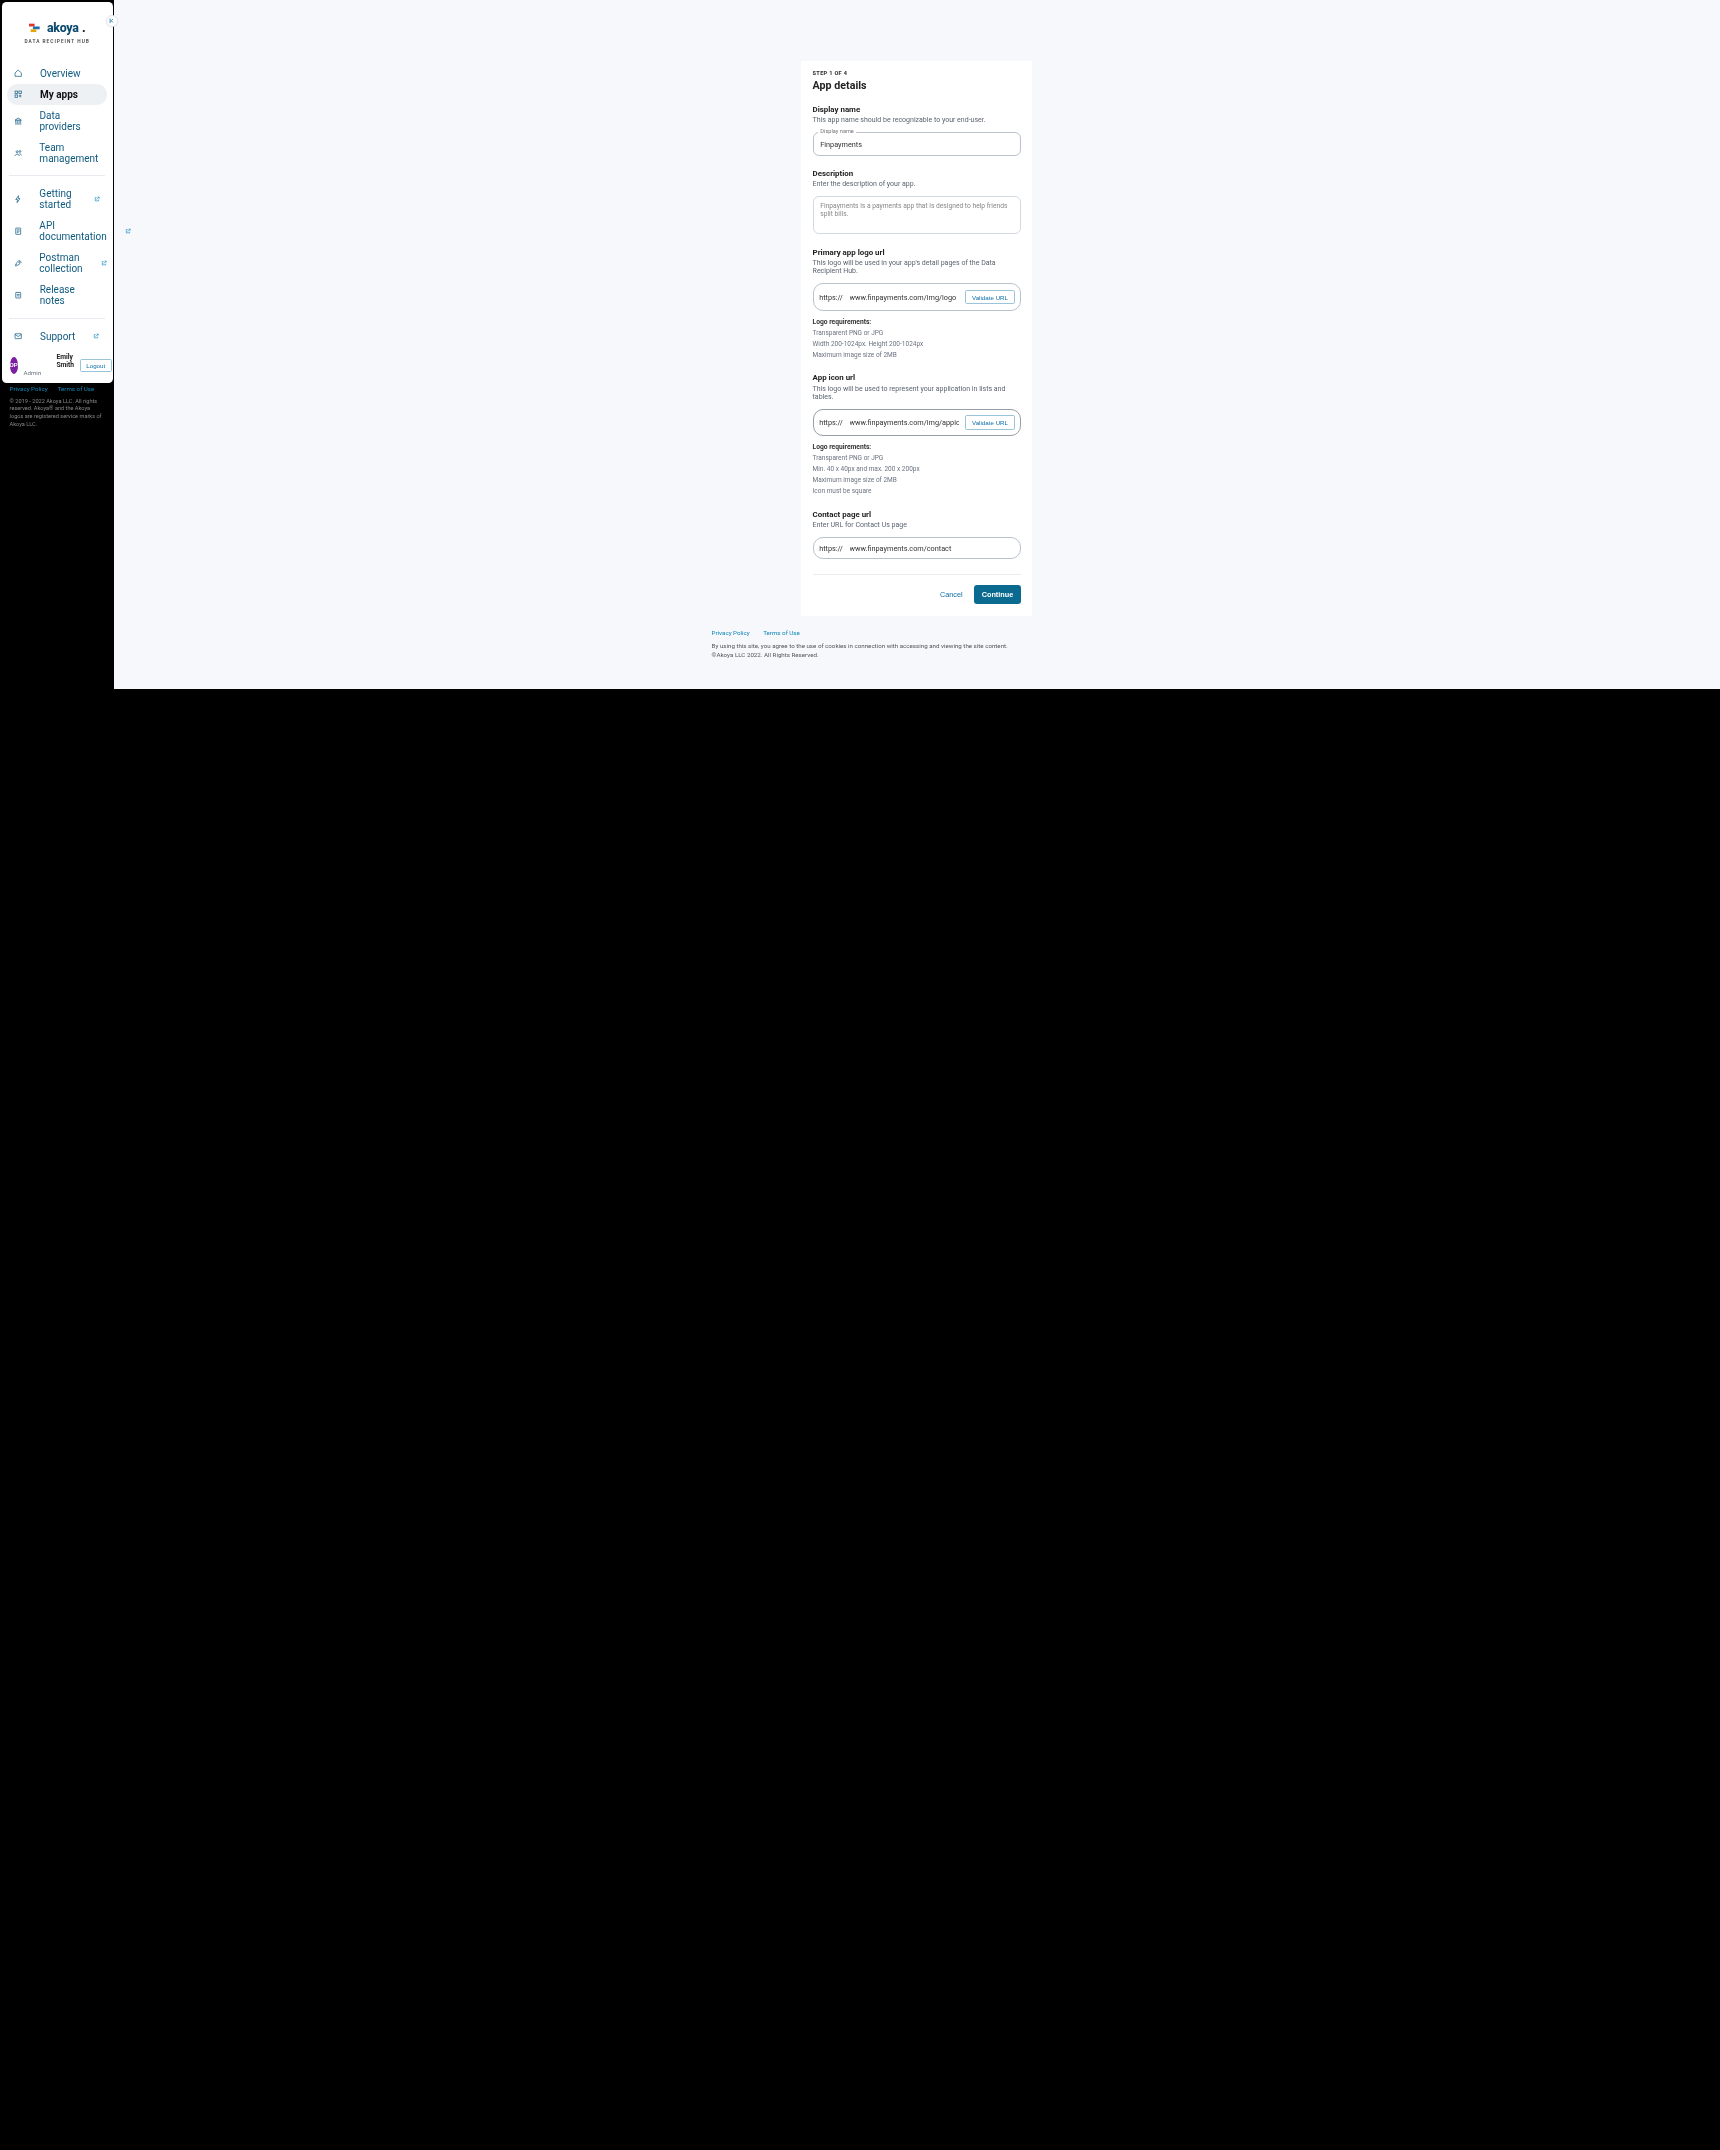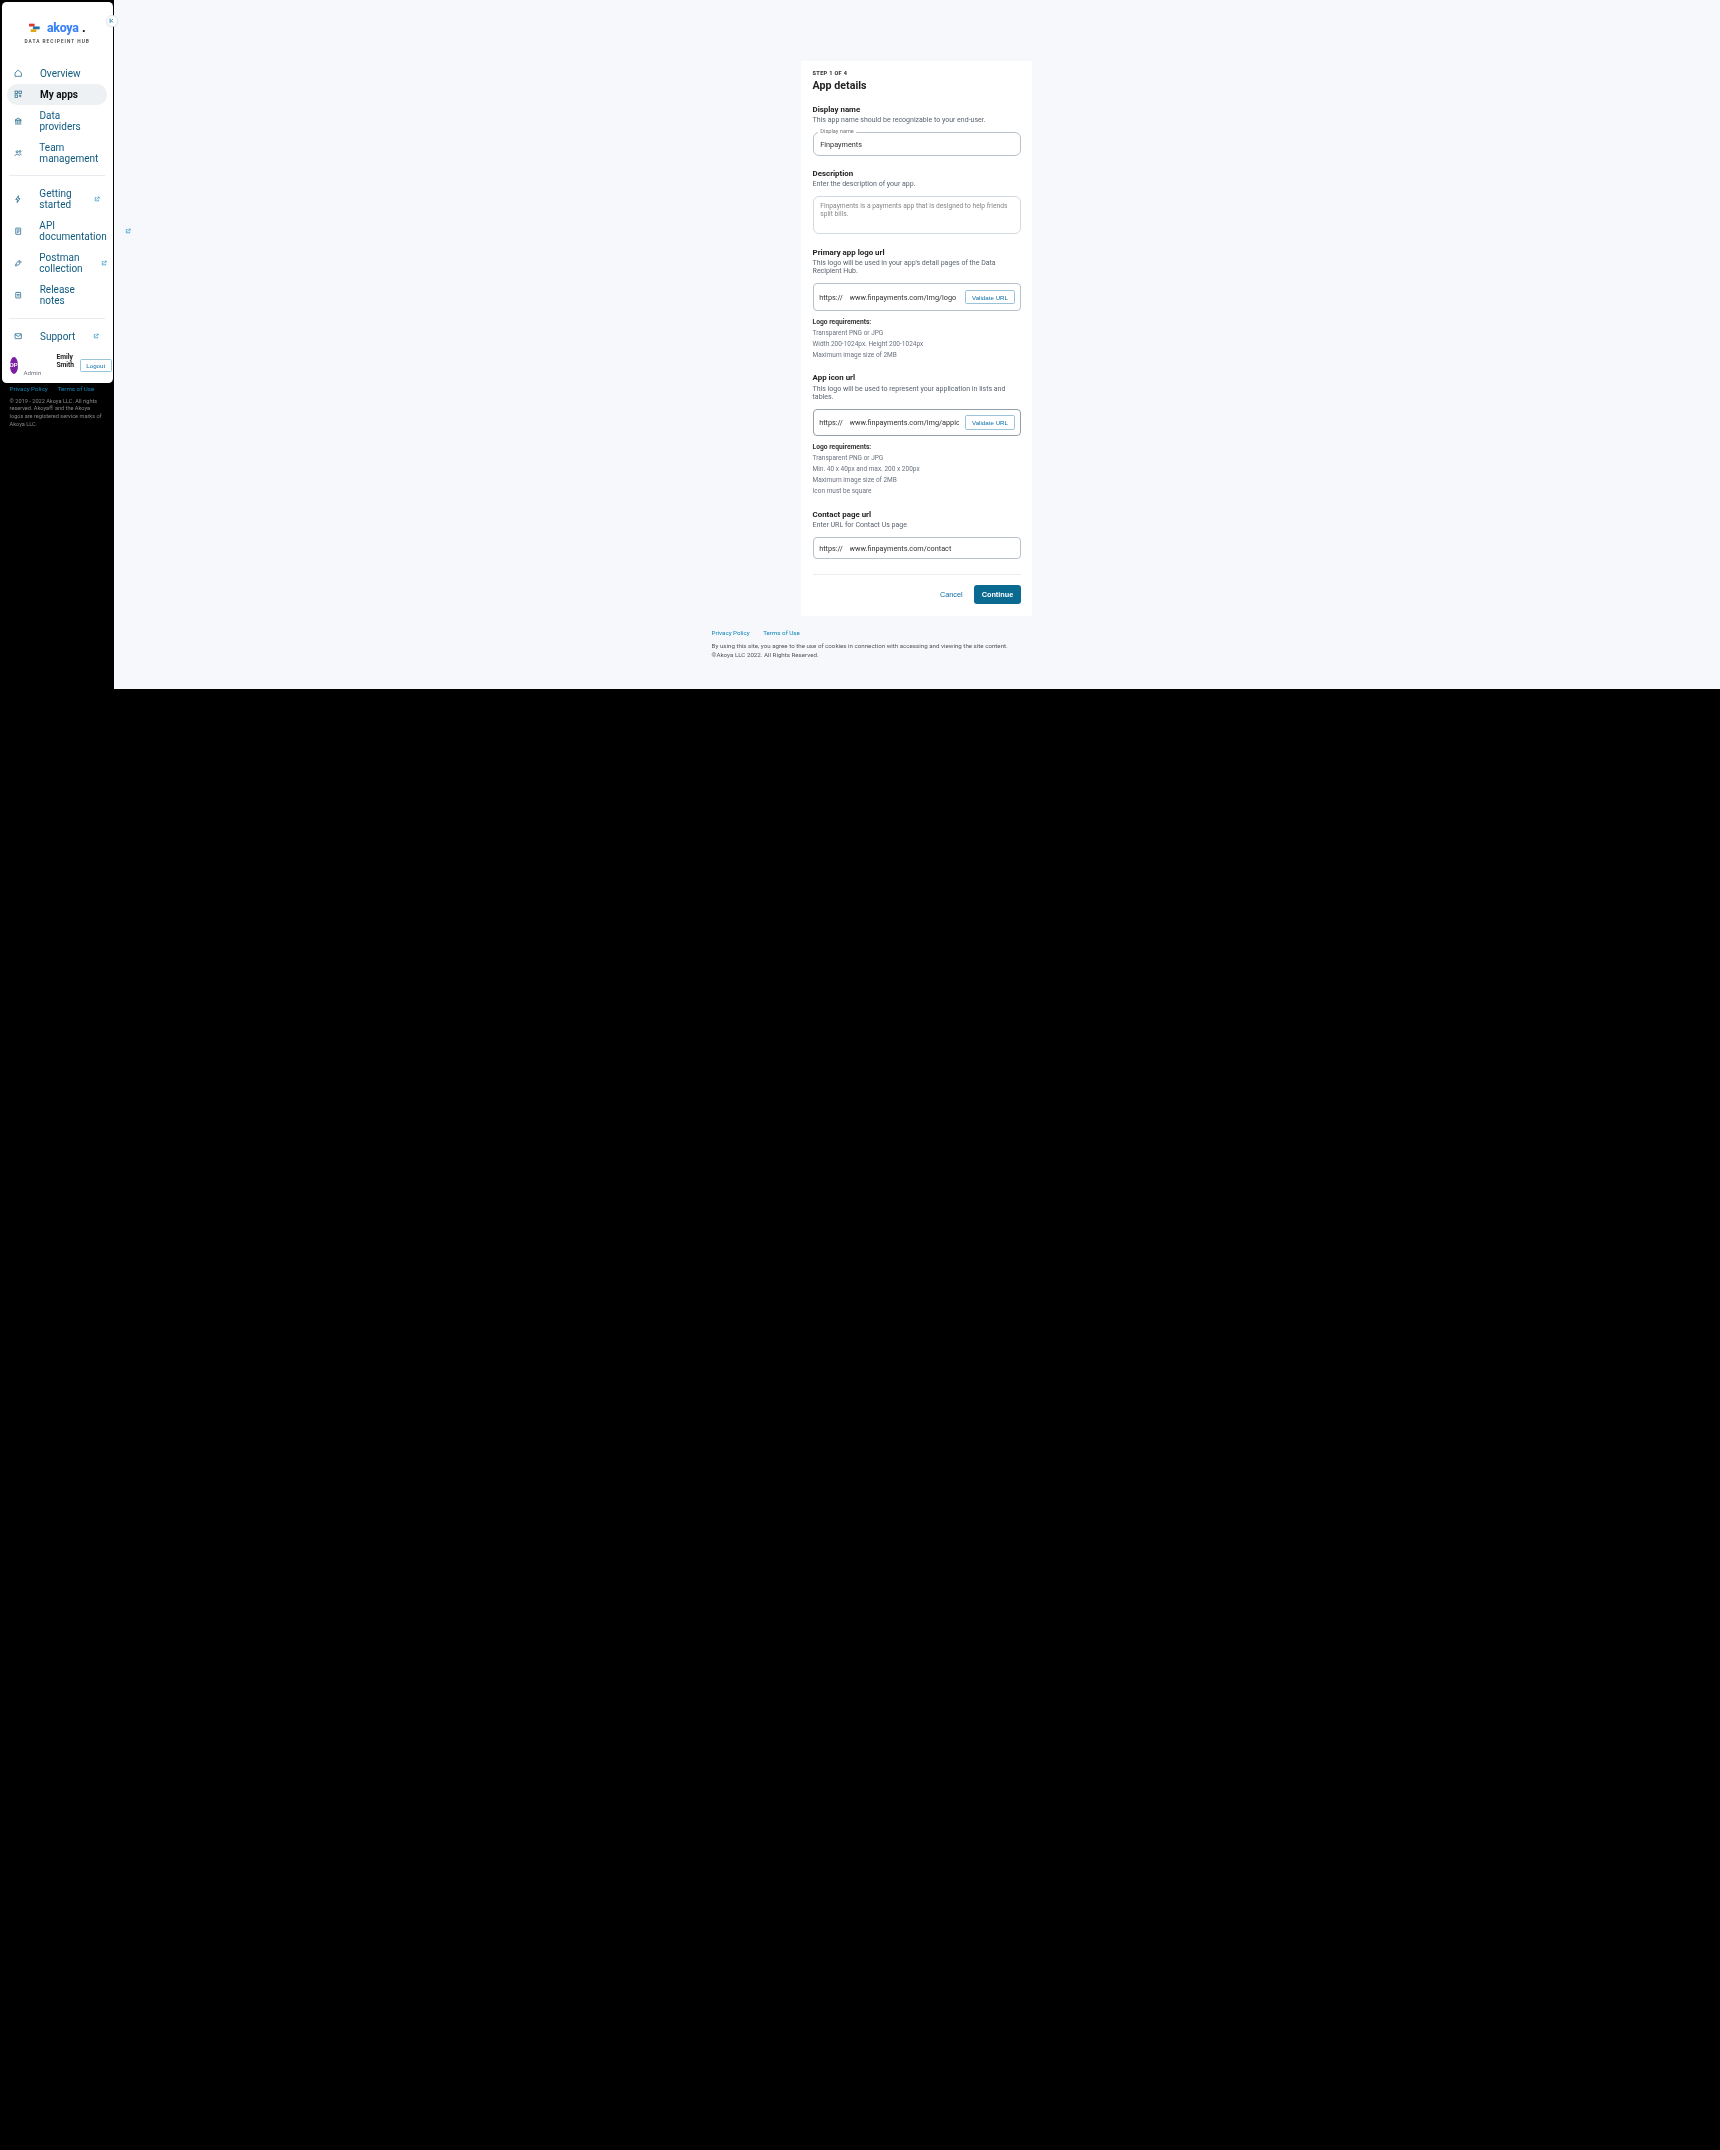--- a/index.html
+++ b/index.html
@@ -54,21 +54,21 @@
   }
   .logo-mark {
     display: inline-block;
     width: 14.6px;
     height: 11.2px;
   }
   .brand-word {
     font-weight: 800;
     font-size: 12.4px;
     letter-spacing: -0.3px;
-    color: #3b82f6;
+    color: #0c4a6e;
   }
   .brand-dot { color: #111; }
   .brand-sub {
     font-size: 4.8px;
     letter-spacing: 1px;
     color: #444;
     margin-top: 3.4px;
     font-weight: 600;
   }
   .nav {
@@ -207,21 +207,21 @@
     background: #fff;
     resize: none;
   }
   .textarea { height: 38px; padding: 5.6px 6.7px; color: #888; font-size: 6.7px; border-color: #d3d9e0; }
   .textarea.redirect { height: 54px; color: #333; font-size: 7px; border-color: #b9c2cc; }
 
   .url-row {
     display: flex;
     align-items: center;
     border: 0.6px solid #b9c2cc;
-    border-radius: 4px;
+    border-radius: 10px;
     padding: 5.6px 5.6px;
     margin-top: 7.9px;
     gap: 6.7px;
   }
   .url-row.accent { border-width: 1.1px; border-color: #999fa6; }
   .url-proto { font-size: 7.3px; color: #333; }
   .url-input {
     flex: 1;
     border: none;
     outline: none;

